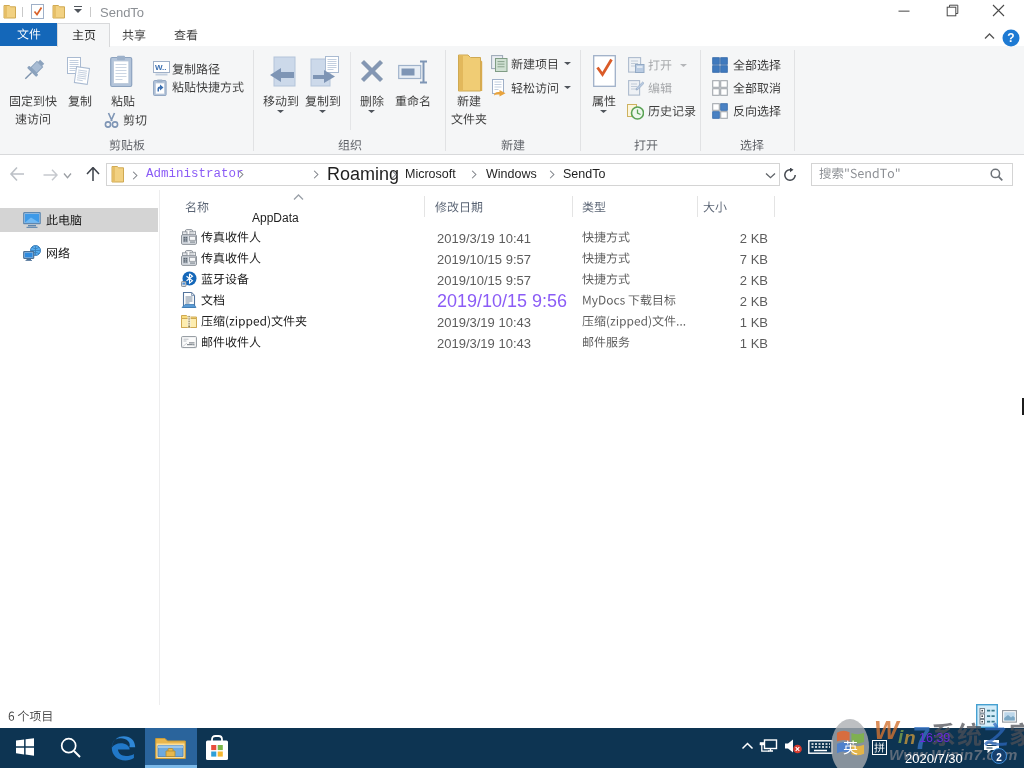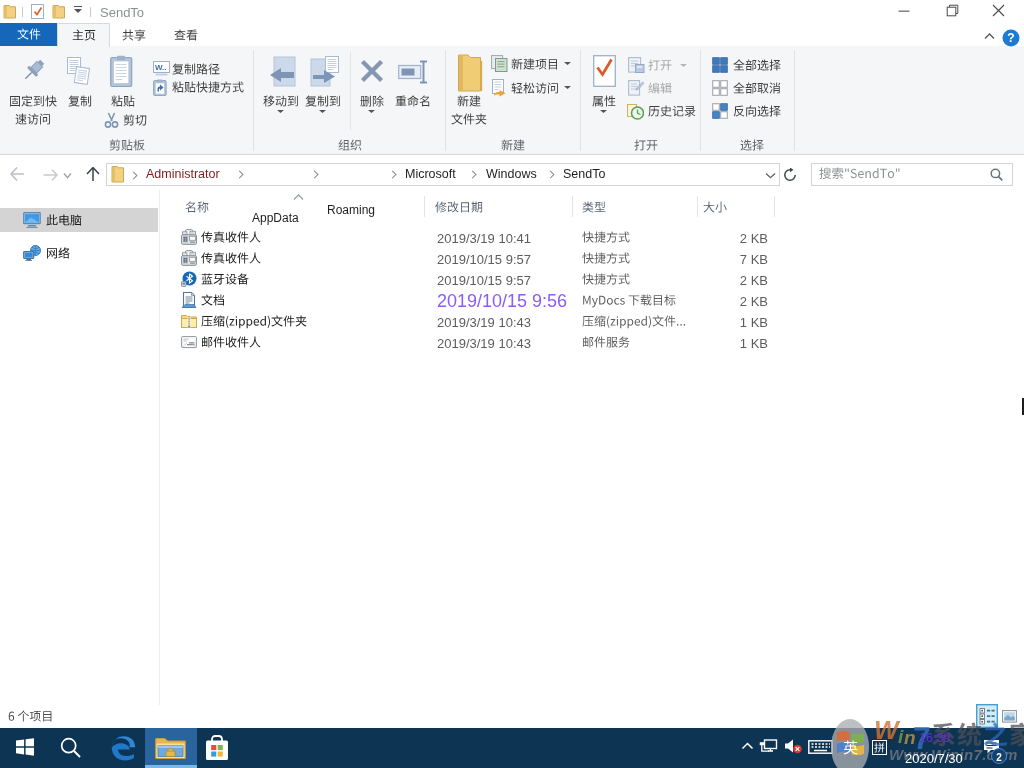--- a/index.html
+++ b/index.html
@@ -311,23 +311,23 @@
       <path d="M7 1.5 L1 8 M7 1.5 L13 8 M7 2 L7 15" fill="none" stroke="#3d424a" stroke-width="1.5"></path>
     </svg>
 <div class="abs" style="left:106px;top:163px;width:674px;height:23px;background:#fff;border:1px solid #d4d4d4;"></div>
 <svg style="position:absolute;left:111px;top:165px;" width="14" height="18" viewBox="0 0 14 18">
       <path d="M1 1.5 L6.3 1.5 L7.700000000000001 2.8 L12.5 2.8 L12.5 17 L1 17 Z" fill="#f2d182" stroke="#cfa952" stroke-width="1"></path>
       <path d="M1.3 1.8 L3.9200000000000004 1.8 L3.9200000000000004 16.8 L1.3 16.8 Z" fill="#e5be66"></path>
     </svg>
 <svg style="position:absolute;left:132px;top:171px;" width="6" height="9" viewBox="0 0 6 9.600000000000001">
       <path d="M1 0.8 L5 4.800000000000001 L1 8.8" fill="none" stroke="#7a7e84" stroke-width="1.1"></path>
     </svg>
-<div style="position:absolute;left:146px;top:174px;transform:translateY(-50%) ;font-family:Liberation Sans, sans-serif;font-size:12.5px;color:#7f1d1d;font-weight:normal;white-space:nowrap;">Administrator</div>
+<div style="position:absolute;left:146px;top:174px;transform:translateY(-50%) ;font-family:Liberation Mono, monospace;font-size:12.5px;color:#8b5cf6;font-weight:normal;white-space:nowrap;">Administrator</div>
 <div style="position:absolute;left:252px;top:174px;transform:translateY(-50%) ;font-family:'Liberation Sans',sans-serif;font-size:12px;color:#1f1f1f;font-weight:normal;white-space:nowrap;margin-top:44px;">AppData</div>
-<div style="position:absolute;left:327px;top:174px;transform:translateY(-50%) ;font-family:'Liberation Sans',sans-serif;font-size:12px;color:#1f1f1f;font-weight:normal;white-space:nowrap;margin-top:36px;">Roaming</div>
+<div style="position:absolute;left:327px;top:174px;transform:translateY(-50%) ;font-family:'Liberation Sans',sans-serif;font-size:18px;color:#1f1f1f;font-weight:normal;white-space:nowrap;">Roaming</div>
 <div style="position:absolute;left:405px;top:174px;transform:translateY(-50%) ;font-family:'Liberation Sans',sans-serif;font-size:12.5px;color:#1f1f1f;font-weight:normal;white-space:nowrap;">Microsoft</div>
 <div style="position:absolute;left:486px;top:174px;transform:translateY(-50%) ;font-family:'Liberation Sans',sans-serif;font-size:12.5px;color:#1f1f1f;font-weight:normal;white-space:nowrap;">Windows</div>
 <div style="position:absolute;left:563px;top:174px;transform:translateY(-50%) ;font-family:'Liberation Sans',sans-serif;font-size:12.5px;color:#1f1f1f;font-weight:normal;white-space:nowrap;">SendTo</div>
 <svg style="position:absolute;left:238px;top:170px;" width="6" height="9" viewBox="0 0 6 9.600000000000001">
       <path d="M1 0.8 L5 4.800000000000001 L1 8.8" fill="none" stroke="#7a7e84" stroke-width="1.1"></path>
     </svg>
 <svg style="position:absolute;left:313px;top:170px;" width="6" height="9" viewBox="0 0 6 9.600000000000001">
       <path d="M1 0.8 L5 4.800000000000001 L1 8.8" fill="none" stroke="#7a7e84" stroke-width="1.1"></path>
     </svg>
 <svg style="position:absolute;left:391px;top:170px;" width="6" height="9" viewBox="0 0 6 9.600000000000001">

